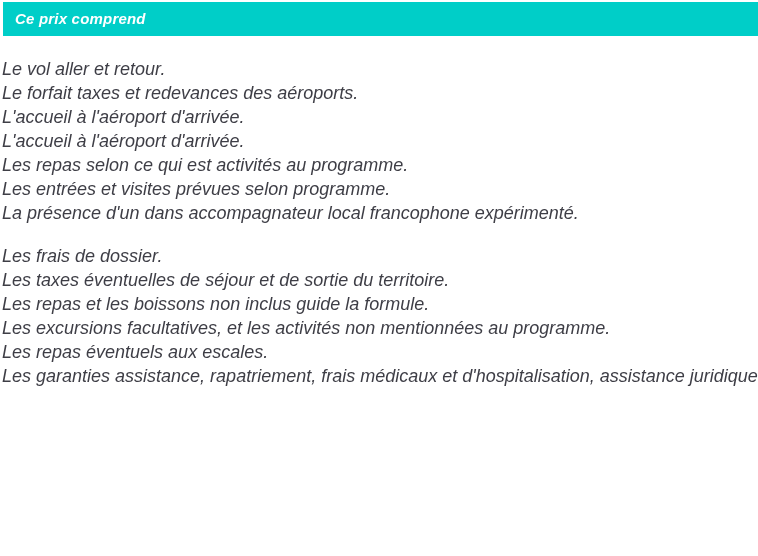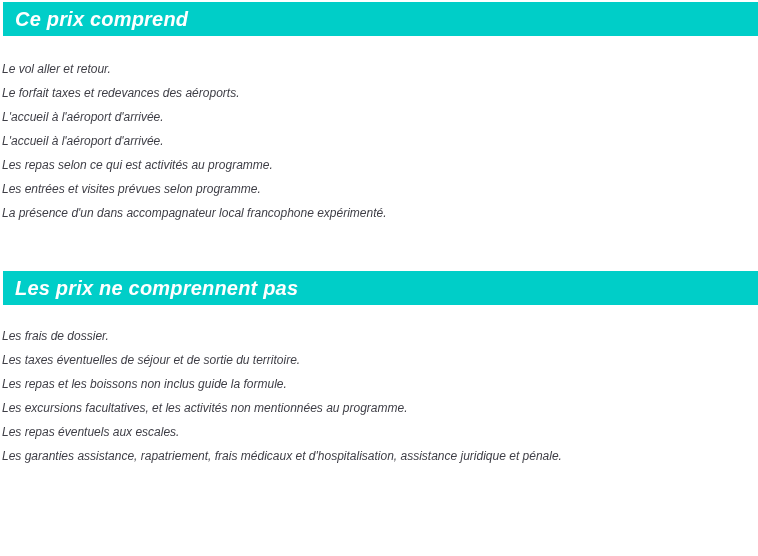--- a/index.html
+++ b/index.html
@@ -14,36 +14,36 @@
     width: 758px;
     height: 556px;
     background: #ffffff;
     position: relative;
   }
   .section-header {
     margin-left: 3px;
     height: 34px;
     background: var(--accent, #00CEC8);
     color: #ffffff;
-    font-size: 20px;
+    font-size: 15px;
     font-weight: bold;
     font-style: italic;
     line-height: 34px;
     padding-left: 12px;
     letter-spacing: 0.2px;
     white-space: nowrap;
     overflow: hidden;
   }
   .section-header.first { margin-top: 2px; }
   .section-header.second { margin-top: 46px; }
   .item-list { padding-left: 2px; }
   .item-list.first { margin-top: 21px; }
   .item-list.second { margin-top: 19px; }
   .item-list p {
-    font-size: 12px;
+    font-size: 18px;
     font-style: italic;
     line-height: 24px;
     color: #3E3E46;
     white-space: nowrap;
   }
 </style>
 </head>
 <body>
 
 <div class="page">
@@ -53,21 +53,20 @@
   <div class="item-list first">
     <p>Le vol aller et retour.</p>
     <p>Le forfait taxes et redevances des aéroports.</p>
     <p>L'accueil à l'aéroport d'arrivée.</p>
     <p>L'accueil à l'aéroport d'arrivée.</p>
     <p>Les repas selon ce qui est activités au programme.</p>
     <p>Les entrées et visites prévues selon programme.</p>
     <p>La présence d'un dans accompagnateur local francophone expérimenté.</p>
   </div>
 
-  <div class="section-header second">Les prix ne comprennent pas</div>
 
   <div class="item-list second">
     <p>Les frais de dossier.</p>
     <p>Les taxes éventuelles de séjour et de sortie du territoire.</p>
     <p>Les repas et les boissons non inclus guide la formule.</p>
     <p>Les excursions facultatives, et les activités non mentionnées au programme.</p>
     <p>Les repas éventuels aux escales.</p>
     <p>Les garanties assistance, rapatriement, frais médicaux et d'hospitalisation, assistance juridique et pénale.</p>
   </div>
 

